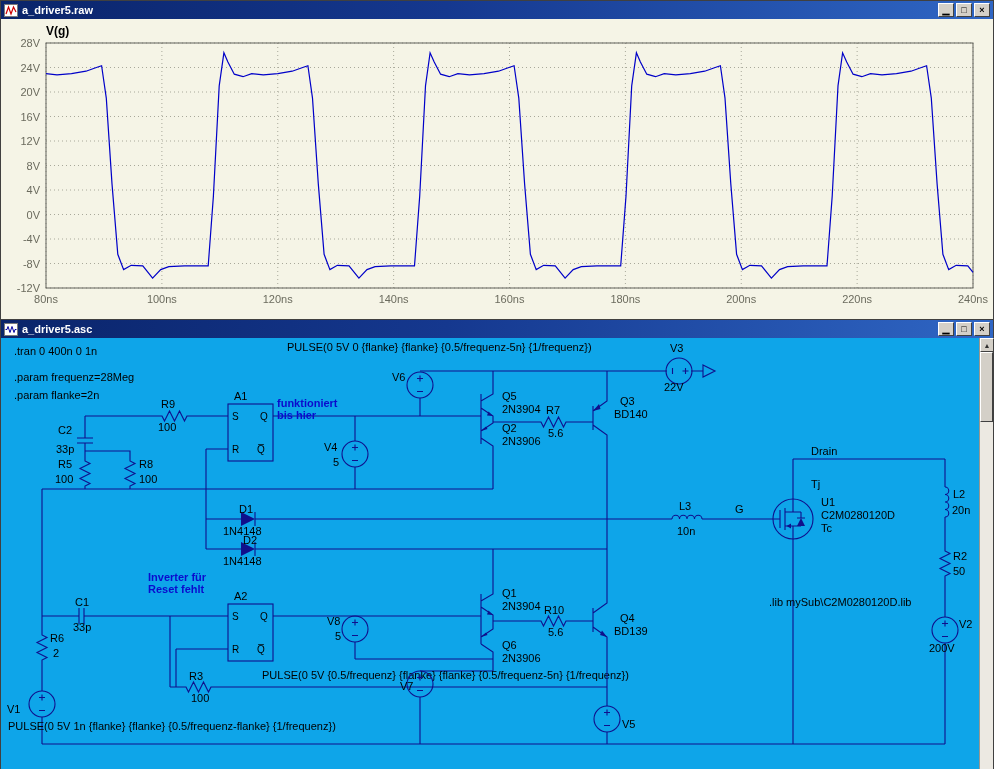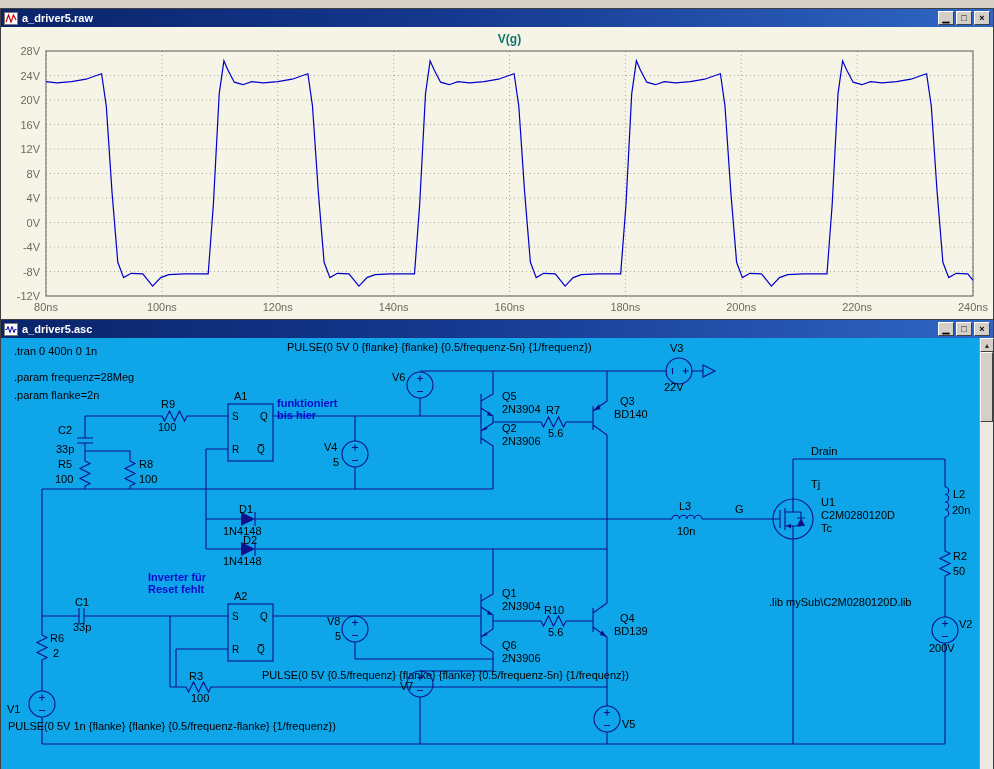--- a/index.html
+++ b/index.html
@@ -1,29 +1,29 @@
 <!DOCTYPE html>
 <html><head>
 <meta charset="utf-8">
 <style>
 *{box-sizing:border-box;margin:0;padding:0}
 html,body{width:994px;height:769px;overflow:hidden}
 body{background:#d4d0c8;font-family:"Liberation Sans",sans-serif;position:relative}
 .window{position:absolute;left:0;width:994px;border:1px solid #404040;background:#d4d0c8}
-#wave-window{top:8px;height:385px}
+#wave-window{top:0;height:385px}
 #sch-window{top:319px;height:478px}
 .titlebar{height:18px;display:flex;align-items:center;gap:4px;padding:0 3px;
   background:linear-gradient(90deg,#0a246a 0%,#15388f 45%,#2f66c4 100%)}
 .title-text{color:#fff;font-size:11px;font-weight:bold;flex:1;white-space:nowrap}
 .title-icon{width:14px;height:13px;display:inline-flex}
 .win-btns{display:flex;gap:2px}
 .win-btn{width:16px;height:14px;background:#d4d0c8;border:1px solid;border-color:#ffffff #404040 #404040 #ffffff;
   font-size:9px;font-weight:bold;color:#000;display:flex;align-items:center;justify-content:center;line-height:1;cursor:default}
 .wave-body{position:absolute;top:18px;left:0;right:0;bottom:0;background:#f5f4e6}
-#plot-title{position:absolute;top:5px;left:45px;width:927px;text-align:center;font-size:12px;font-weight:bold;color:#0f766e}
+#plot-title{position:absolute;top:5px;left:45px;width:927px;text-align:left;font-size:12px;font-weight:bold;color:#000000}
 #wave-svg{position:absolute;top:0;left:0;font-family:"Liberation Sans",sans-serif}
 .sch-body{position:absolute;top:18px;left:0;right:0;bottom:0;background:#0ea5e9}
 #sch-svg{position:absolute;top:0;left:0;font-family:"Liberation Sans",sans-serif}
 #sch-svg text{font-size:11px;fill:#000}
 #sch-svg text.pin{font-size:10px}
 #sch-svg text.blue{fill:#0b0bcd;font-weight:bold}
 .w{stroke:#10108c;fill:none;stroke-width:1.1}
 .wf{fill:#10108c;stroke:none}
 .vscroll{position:absolute;top:0;right:0;width:14px;bottom:13px;background:#ece9e2;border-left:1px solid #9a968e}
 .hscroll{position:absolute;left:0;right:14px;bottom:0;height:13px;background:#ece9e2;border-top:1px solid #9a968e}

